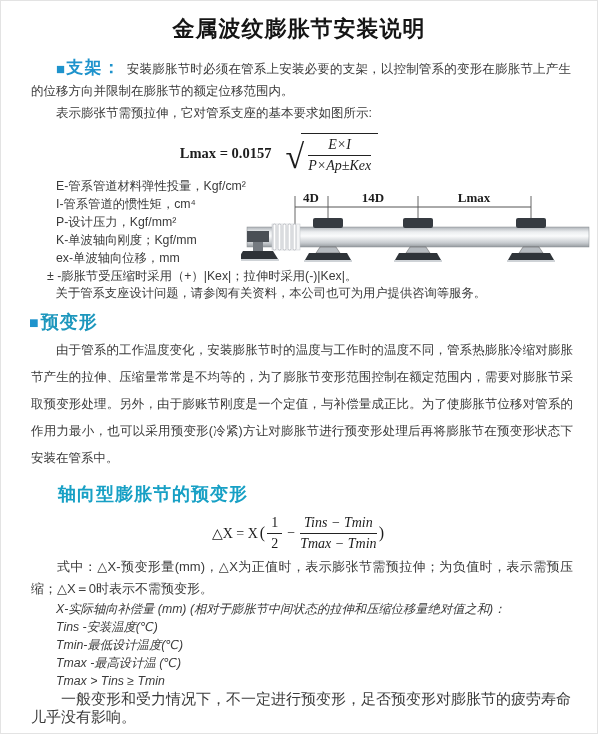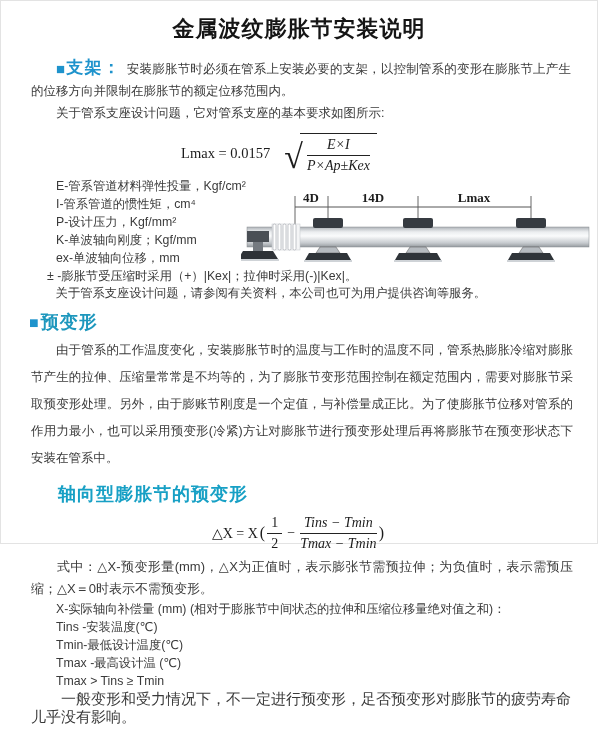--- a/index.html
+++ b/index.html
@@ -2,21 +2,21 @@
 <html><head>
 <meta charset="utf-8">
 <style>
   html,body{margin:0;padding:0;}
   body{
     width:600px;height:737px;background:#ffffff;overflow:hidden;
     font-family:"Liberation Sans","DejaVu Sans",sans-serif;
     color:#333;
   }
   .page{
-    position:relative;width:598px;height:544px;background:#fff;
+    position:relative;width:598px;height:734px;background:#fff;
     border:1px solid #e3e3e3;box-sizing:border-box;
   }
   
   .title{
     margin:13px 0 0 0;text-align:center;
     font-size:22px;font-weight:bold;color:#151515;letter-spacing:1px;
   }
   
   .intro-para{
     margin:13px 26px 0 30px;font-size:12.5px;line-height:22px;
@@ -28,21 +28,21 @@
   }
   .example-line{
     margin:1px 26px 0 30px;font-size:12.5px;line-height:21px;text-indent:2em;color:#3a3a3a;
   }
   
   .formula{
     display:flex;justify-content:center;align-items:center;
     font-family:"Liberation Serif","DejaVu Serif",serif;color:#1c1c1c;
   }
   .f1{margin:9px 40px 4px 0;}
-  .f-lhs{font-weight:normal;font-size:14.5px;margin-right:14px;}
+  .f-lhs{font-weight:bold;font-size:14.5px;margin-right:14px;}
   .radical{font-size:34px;font-weight:400;line-height:0.7;margin-right:-3px;transform:translateY(3px);}
   .sqrt-content{border-top:1.6px solid #222;padding:2px 7px 0 7px;}
   .frac{
     display:inline-flex;flex-direction:column;text-align:center;
     font-size:14px;line-height:1.25;vertical-align:middle;
     font-family:"Liberation Serif","DejaVu Serif",serif;
   }
   .frac .num{border-bottom:1px solid #222;padding:0 4px 1px;}
   .frac .den{padding-top:1px;}
   .it{font-style:italic;}
@@ -69,35 +69,35 @@
   }
   .teal-head{
     font-size:18px;font-weight:bold;color:#17a0c5;letter-spacing:1px;margin:10px 0 0 57px;
   }
   .lateral-head{margin-left:28px;}
   .expl-para{
     margin:4px 24px 0 30px;font-size:13px;line-height:21.5px;
     text-align:justify;text-indent:2em;color:#3a3a3a;
   }
   .items{margin:2px 0 0 55px;font-size:12.3px;color:#3a3a3a;}
-  .items p{margin:0;line-height:17.8px;}
+  .items p{margin:0;line-height:17.8px;font-style:italic;}
   .note-para{
     margin:0 24px 0 30px;font-size:15px;line-height:17.8px;text-indent:2em;color:#3a3a3a;
   }
 </style>
 </head>
 <body>
 
 <div class="page">
 
   <h1 class="title">金属波纹膨胀节安装说明</h1>
 
   <p class="intro-para"><span class="sq">■</span><span class="sec1-head">支架：</span><span>安装膨胀节时必须在管系上安装必要的支架，以控制管系的变形在膨胀节上产生的位移方向并限制在膨胀节的额定位移范围内。</span></p>
 
-  <p class="example-line">关于管系支座设计问题，它对管系支座的基本要求如图所示:</p>
+  <p class="example-line">表示膨张节需预拉伸，它对管系支座的基本要求如图所示:</p>
 
   <div class="formula f1">
     <span class="f-lhs">Lmax = 0.0157</span>
     <span class="radical">√</span>
     <span class="sqrt-content">
       <span class="frac it">
         <span class="num">E×I</span>
         <span class="den">P×Ap±Kex</span>
       </span>
     </span>

